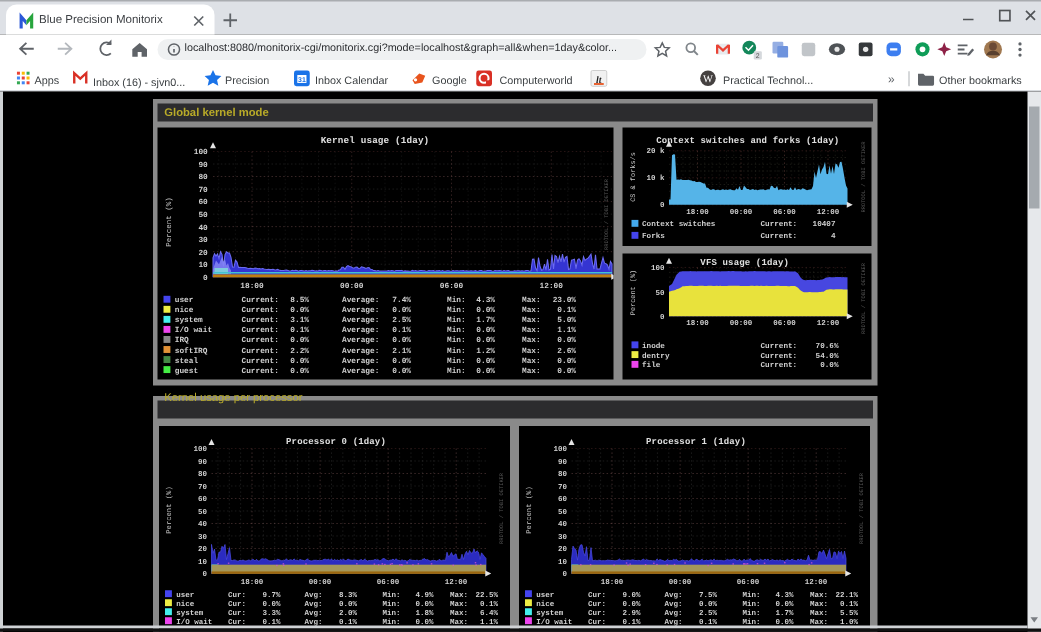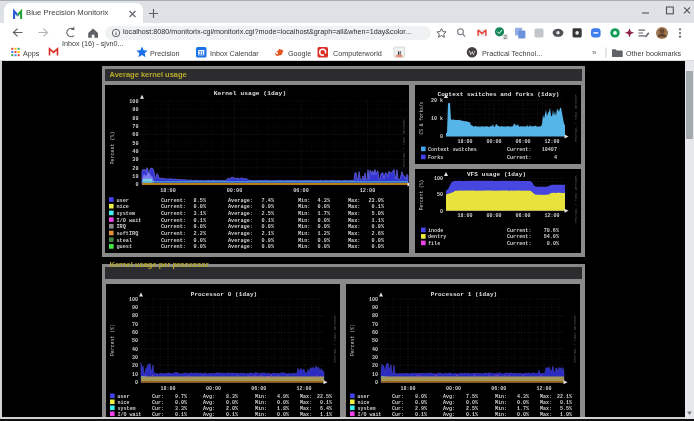--- a/index.html
+++ b/index.html
@@ -12,21 +12,21 @@
 
 <div class="abs" style="left:0;top:0;width:694px;height:23px;background:#dee1e6;border-top:1px solid #a9acb0"></div>
 <div class="abs" style="left:4px;top:3px;width:139px;height:20px;background:#fff;border-radius:7px 7px 0 0"></div>
 <div class="abs" style="left:26px;top:7.5px;width:100px;height:11px;font-size:7.7px;color:#3f4246;white-space:nowrap;overflow:hidden">Blue Precision Monitorix</div>
 <div class="abs" style="left:0;top:23px;width:694px;height:19px;background:#fff"></div>
 <div class="abs" style="left:105px;top:26px;width:326px;height:14px;background:#eff1f2;border-radius:7px"></div>
 <div class="abs" style="left:123px;top:27.2px;width:300px;height:11px;font-size:7.2px;color:#2b2d30;white-space:nowrap;overflow:hidden">localhost:8080/monitorix-cgi/monitorix.cgi?mode=localhost&amp;graph=all&amp;when=1day&amp;color...</div>
 <div class="abs" style="left:0;top:42px;width:694px;height:19px;background:#fff;border-bottom:1px solid #d9dce0"></div>
 
 <div class="abs bmtxt" style="left:23px;top:48.5px;font-size:7.2px;color:#3c4043">Apps</div>
-<div class="abs bmtxt" style="left:62px;top:39px;font-size:7.2px;color:#3c4043">Inbox (16) - sjvn0...</div>
+<div class="abs bmtxt" style="left:62px;top:50px;font-size:7.2px;color:#3c4043">Inbox (16) - sjvn0...</div>
 <div class="abs bmtxt" style="left:150px;top:48.5px;font-size:7.2px;color:#3c4043">Precision</div>
 <div class="abs bmtxt" style="left:210px;top:48.5px;font-size:7.2px;color:#3c4043">Inbox Calendar</div>
 <div class="abs bmtxt" style="left:288px;top:48.5px;font-size:7.2px;color:#3c4043">Google</div>
 <div class="abs bmtxt" style="left:333px;top:48.5px;font-size:7.2px;color:#3c4043">Computerworld</div>
 <div class="abs bmtxt" style="left:410px;top:65px;font-size:7.2px;color:#3c4043">Linux Today</div>
 <div class="abs bmtxt" style="left:482px;top:48.5px;font-size:7.2px;color:#3c4043">Practical Technol...</div>
 <div class="abs bmtxt" style="left:592px;top:47.5px;font-size:8px;color:#5f6368">»</div>
 <div class="abs bmtxt" style="left:626px;top:48.5px;font-size:7.2px;color:#3c4043">Other bookmarks</div>
 
 <svg class="abs" style="left:0;top:0" width="694" height="61" viewBox="0 0 694 61">
@@ -128,25 +128,25 @@
     <text x="472" y="54.8" font-size="7" fill="#fff" text-anchor="middle" font-family="Liberation Serif">W</text>
     <path d="M606 47.5 v10" stroke="#c8cbce" stroke-width="1"></path>
     <path d="M612 49.2 h3.6 l1.2 1.3 h5 a0.9 0.9 0 0 1 0.9 0.9 v4.8 a0.9 0.9 0 0 1 -0.9 0.9 h-8.9 a0.9 0.9 0 0 1 -0.9 -0.9 z" fill="#5f6368"></path>
   </g>
 </svg>
 
 <div class="abs" style="left:0;top:61px;width:694px;height:360px;background:#000"></div>
 
 <div class="abs" style="left:102px;top:66.4px;width:482.5px;height:191px;background:#8a8a8a"></div>
 <div class="abs" style="left:104.5px;top:68.8px;width:477.5px;height:12.4px;background:#2c2c2e"></div>
-<div class="abs" style="left:109.5px;top:70.2px;font-size:7.5px;font-weight:bold;color:#b9ab28">Average kernel usage</div>
+<div class="abs" style="left:109.5px;top:70.2px;font-size:7.5px;font-weight:bold;color:#b9ab28">Global kernel mode</div>
 
 <div class="abs" style="left:102px;top:264.4px;width:482.5px;height:157px;background:#8a8a8a"></div>
 <div class="abs" style="left:104.5px;top:266.8px;width:477.5px;height:12.4px;background:#2c2c2e"></div>
-<div class="abs" style="left:109.5px;top:260px;font-size:7.5px;font-weight:bold;color:#b9ab28">Kernel usage per processor</div>
+<div class="abs" style="left:109.5px;top:260px;font-size:7.5px;font-weight:normal;color:#b9ab28">Kernel usage per processor</div>
 
 <svg width="304" height="168" viewBox="0 0 304 168" style="position:absolute;left:105px;top:85px;background:#000">
     <line x1="37" y1="91.15" x2="303" y2="91.15" stroke="rgba(145,145,145,0.20)" stroke-width="0.6" stroke-dasharray="1,1.6"></line>
     <line x1="37" y1="82.80" x2="303" y2="82.80" stroke="rgba(145,145,145,0.20)" stroke-width="0.6" stroke-dasharray="1,1.6"></line>
     <line x1="37" y1="74.45" x2="303" y2="74.45" stroke="rgba(145,145,145,0.20)" stroke-width="0.6" stroke-dasharray="1,1.6"></line>
     <line x1="37" y1="66.10" x2="303" y2="66.10" stroke="rgba(145,145,145,0.20)" stroke-width="0.6" stroke-dasharray="1,1.6"></line>
     <line x1="37" y1="57.75" x2="303" y2="57.75" stroke="rgba(145,145,145,0.20)" stroke-width="0.6" stroke-dasharray="1,1.6"></line>
     <line x1="37" y1="49.40" x2="303" y2="49.40" stroke="rgba(145,145,145,0.20)" stroke-width="0.6" stroke-dasharray="1,1.6"></line>
     <line x1="37" y1="41.05" x2="303" y2="41.05" stroke="rgba(145,145,145,0.20)" stroke-width="0.6" stroke-dasharray="1,1.6"></line>
     <line x1="37" y1="32.70" x2="303" y2="32.70" stroke="rgba(145,145,145,0.20)" stroke-width="0.6" stroke-dasharray="1,1.6"></line>

